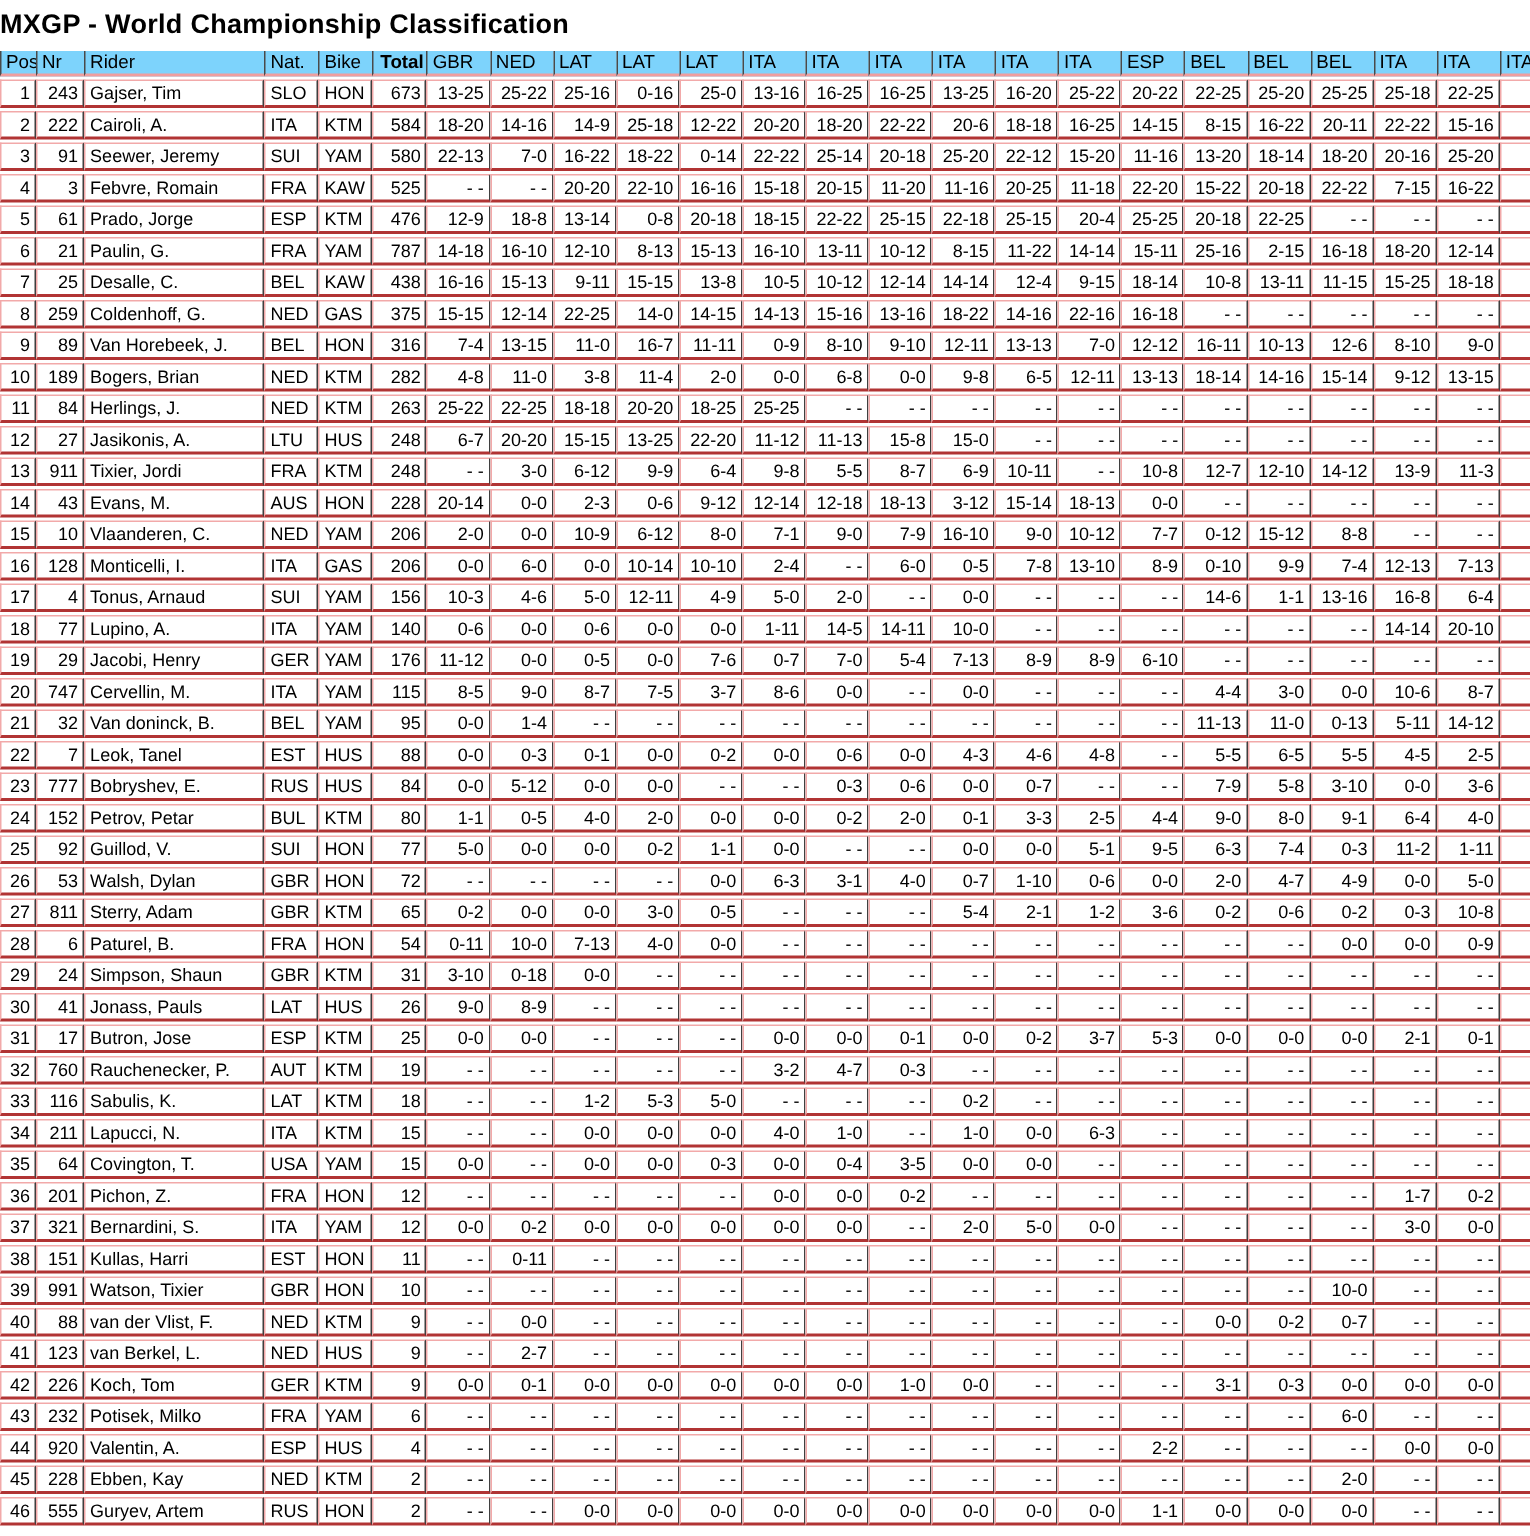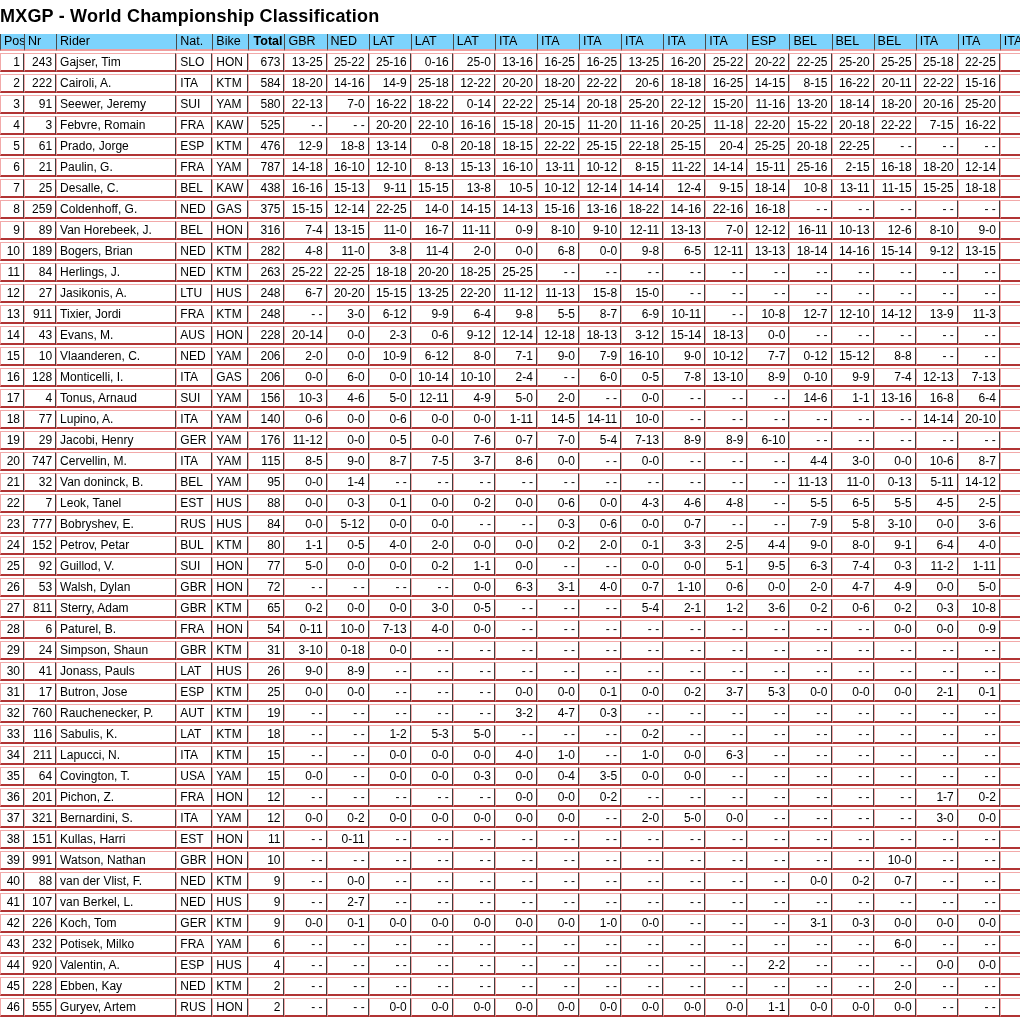--- a/index.html
+++ b/index.html
@@ -1103,21 +1103,21 @@
           <td class="right">- -</td>
           <td class="right">- -</td>
           <td class="right">- -</td>
           <td class="right">- -</td>
           <td class="right">- -</td>
           <td class="right">- -</td>
         </tr>
         <tr>
           <td class="right">39</td>
           <td class="right">991</td>
-          <td class="left">Watson, Nathan</td>
+          <td class="left">Watson, Tixier</td>
           <td class="left">GBR</td>
           <td class="left">HON</td>
           <td class="right b">10</td>
           <td class="right">- -</td>
           <td class="right">- -</td>
           <td class="right">- -</td>
           <td class="right">- -</td>
           <td class="right">- -</td>
           <td class="right">- -</td>
           <td class="right">- -</td>
@@ -1154,21 +1154,21 @@
           <td class="right">- -</td>
           <td class="right">0-0</td>
           <td class="right">0-2</td>
           <td class="right">0-7</td>
           <td class="right">- -</td>
           <td class="right">- -</td>
           <td class="right">- -</td>
         </tr>
         <tr>
           <td class="right">41</td>
-          <td class="right">107</td>
+          <td class="right">123</td>
           <td class="left">van Berkel, L.</td>
           <td class="left">NED</td>
           <td class="left">HUS</td>
           <td class="right b">9</td>
           <td class="right">- -</td>
           <td class="right">2-7</td>
           <td class="right">- -</td>
           <td class="right">- -</td>
           <td class="right">- -</td>
           <td class="right">- -</td>

